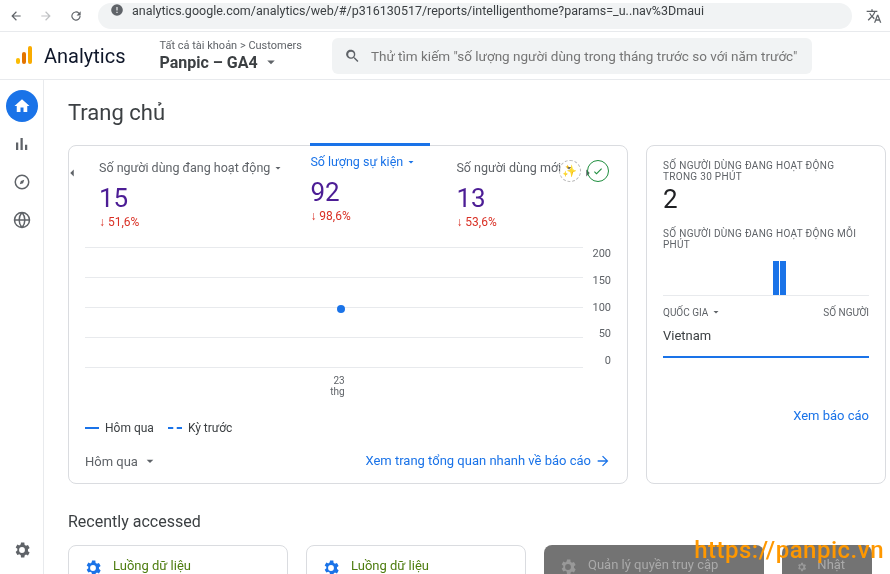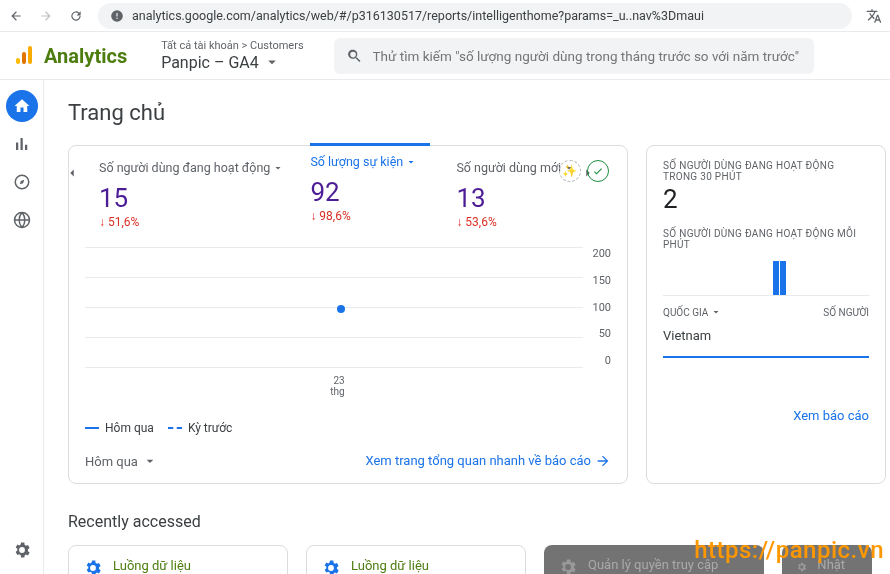--- a/index.html
+++ b/index.html
@@ -1,27 +1,27 @@
 <!DOCTYPE html>
 <html><head>
 <meta charset="utf-8">
 <style>
 *{box-sizing:border-box;margin:0;padding:0;font-family:Roboto,Arial,sans-serif}
 body{width:890px;height:574px;overflow:hidden;background:#fff;color:#202124;position:relative}
 .browser-bar{height:32px;display:flex;align-items:center;padding:0 8px;gap:14px;border-bottom:1px solid #e8eaed;background:#fff}
 .bb-btn{width:16px;height:16px;display:flex;align-items:center;justify-content:center;color:#5f6368;cursor:pointer}
-.url-box{flex:1;display:flex;align-items:center;gap:8px;background:#f1f3f4;border-radius:14px;height:26px;padding:0 12px;font-size:12px;color:#5f6368}
+.url-box{flex:1;display:flex;gap:8px;background:#f1f3f4;border-radius:14px;height:26px;padding:0 12px;font-size:12px;color:#5f6368}
 .url-box .url{color:#3c4043;font-size:12.5px}
 .top-header{height:48px;display:flex;align-items:center;padding:0 12px;gap:16px;border-bottom:1px solid #e8eaed}
 .ga-logo{display:flex;align-items:center;gap:8px}
 .ga-logo-icon{width:24px;height:24px}
-.ga-logo-text{font-size:20px;color:#4d7c0f;font-weight:700}
+.ga-logo-text{font-size:20px;color:#0f172a;font-weight:400}
 .account-switch{display:flex;flex-direction:column;line-height:1.2;margin-left:18px}
 .account-breadcrumb{font-size:11px;color:#5f6368}
-.property{font-size:16px;font-weight:400;color:#3c4043;display:flex;align-items:center;gap:4px}
+.property{font-size:16px;font-weight:700;color:#3c4043;display:flex;align-items:center;gap:4px}
 .search-bar{flex:1;max-width:480px;height:36px;background:#f1f3f4;border-radius:6px;display:flex;align-items:center;padding:0 12px;gap:10px;margin-left:14px}
 .search-bar input{border:none;background:transparent;outline:none;font-size:13.5px;color:#5f6368;width:100%}
 .layout{display:flex;height:calc(574px - 32px - 48px)}
 .sidebar{width:44px;display:flex;flex-direction:column;align-items:center;padding-top:10px;gap:6px;border-right:1px solid #e8eaed;position:relative}
 .sb-item{width:32px;height:32px;border-radius:50%;display:flex;align-items:center;justify-content:center;cursor:pointer;color:#5f6368}
 .sb-item.active{background:#1a73e8;color:#fff}
 .sb-settings{position:absolute;bottom:8px}
 .main{flex:1;overflow:hidden;padding:20px 0 0 24px}
 .page-title{font-size:22px;color:#3c4043;font-weight:400;margin-bottom:20px}
 .cards-row{display:flex;gap:18px}

